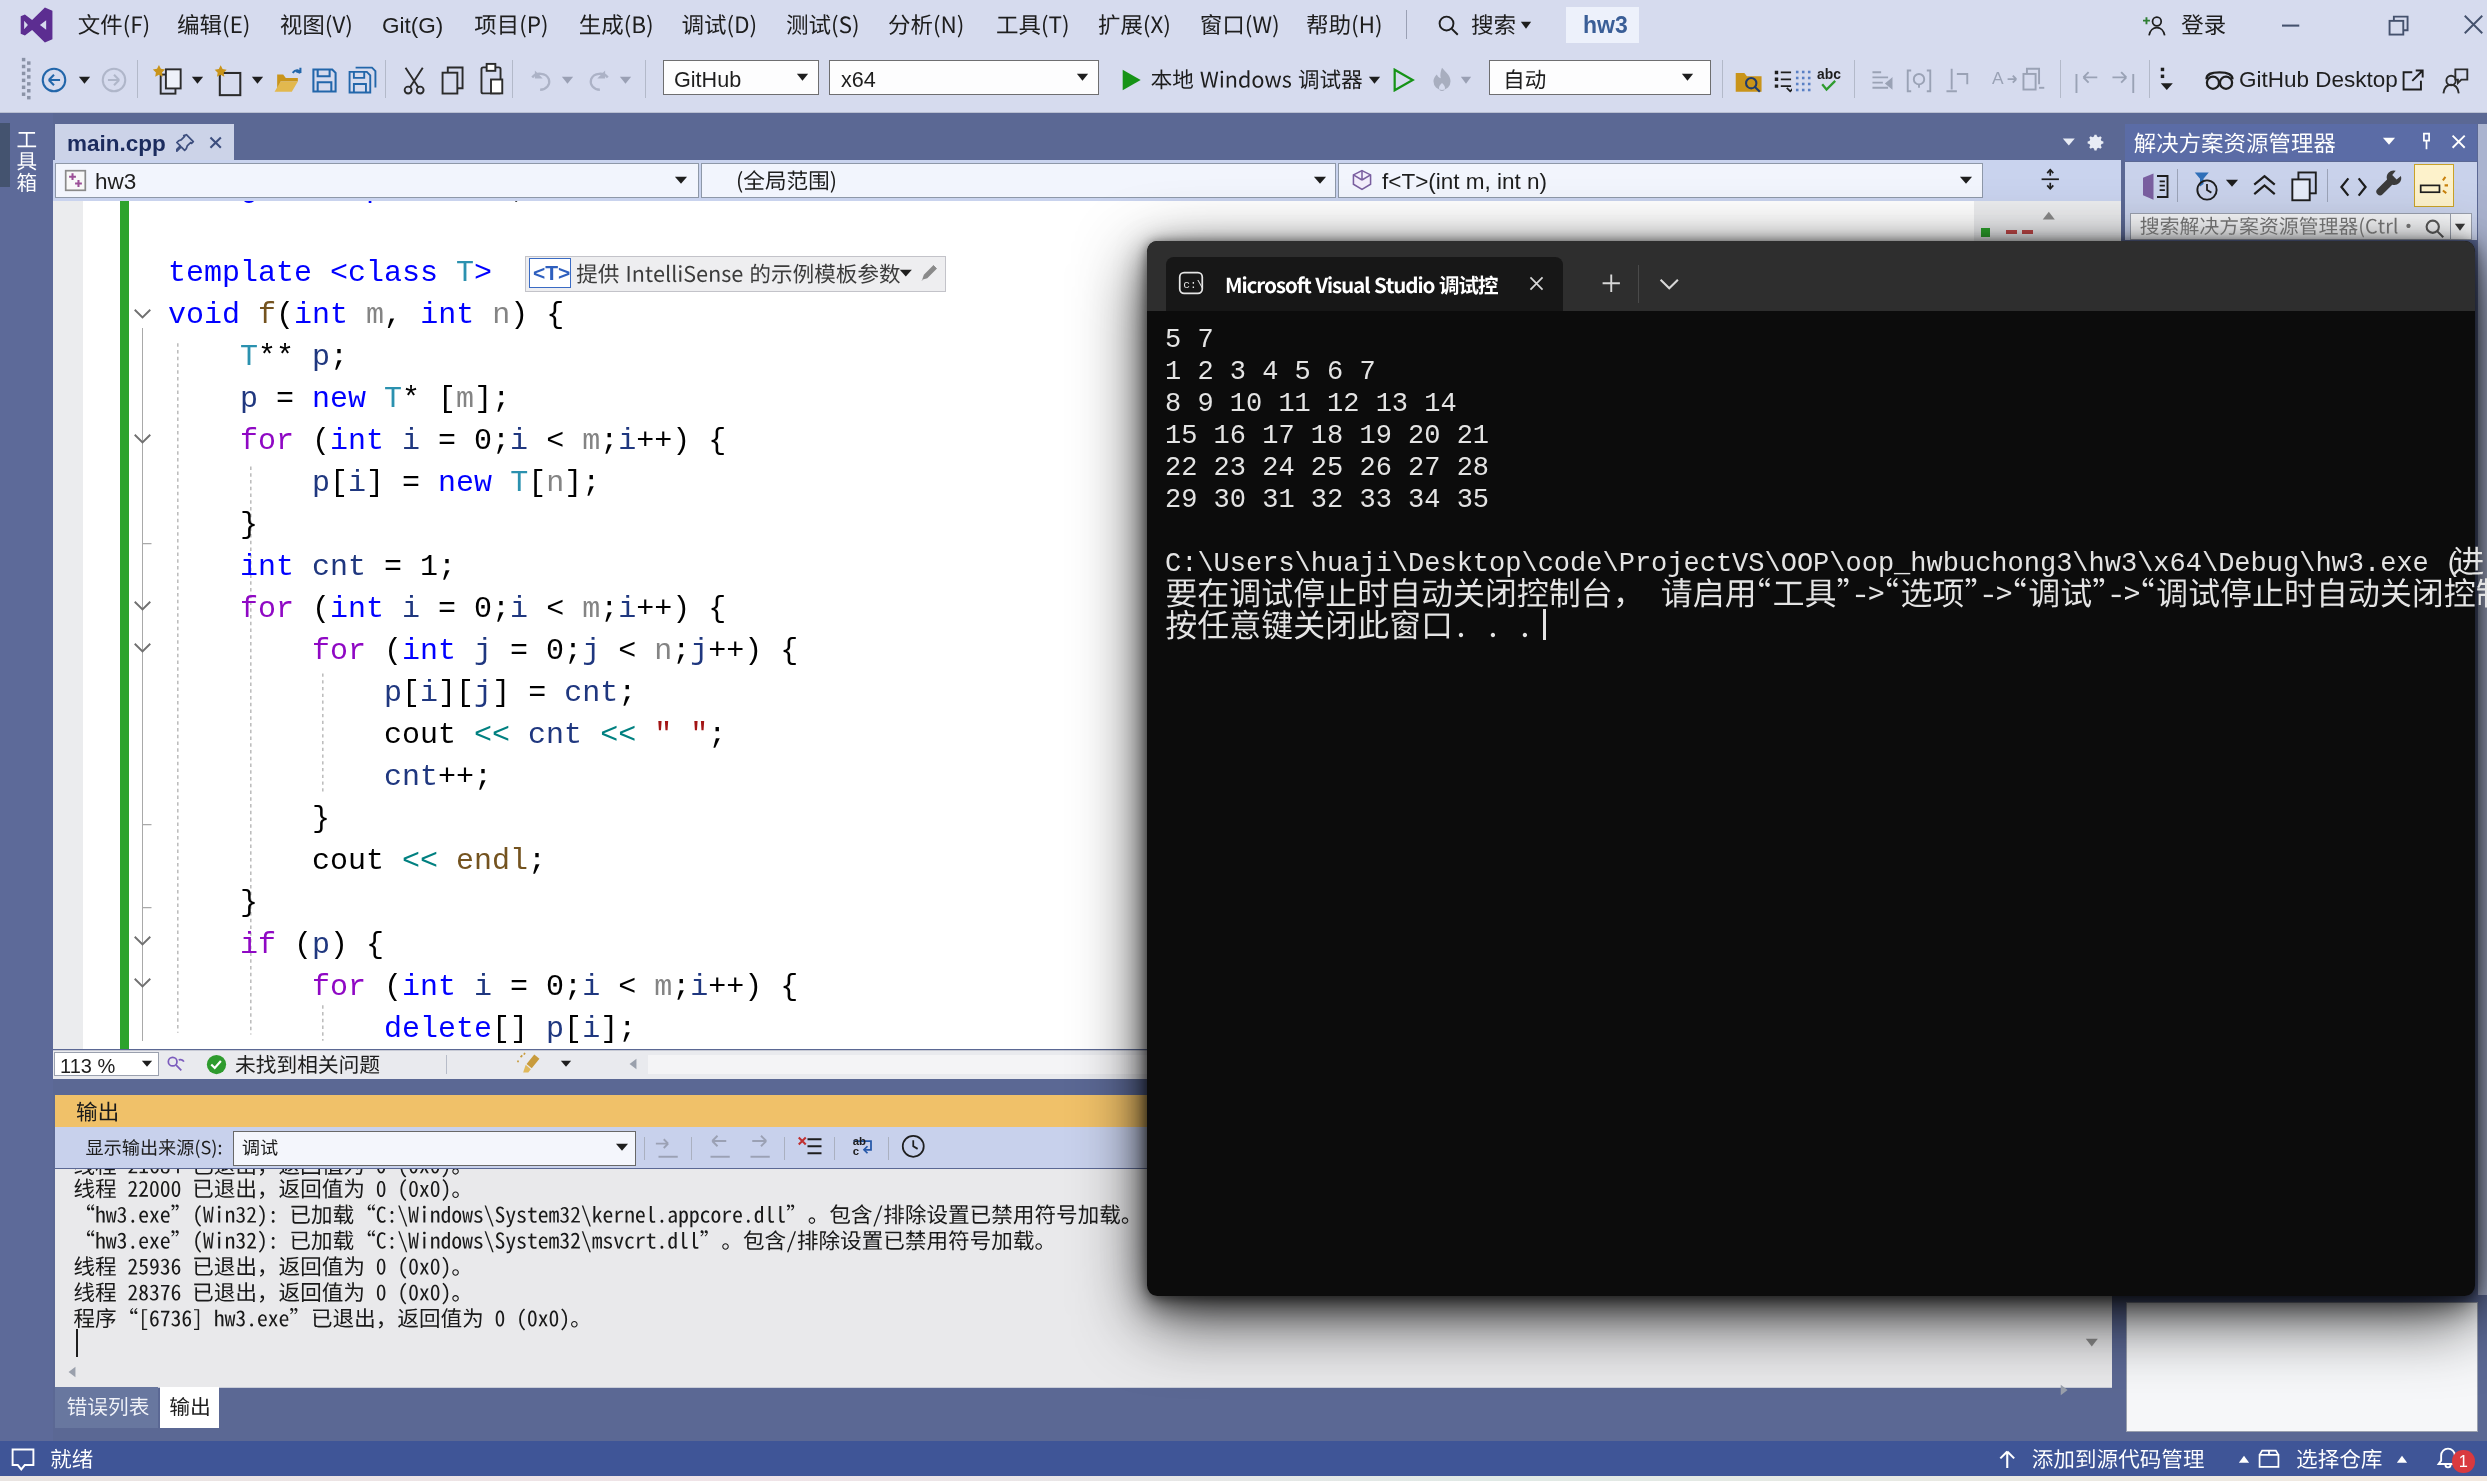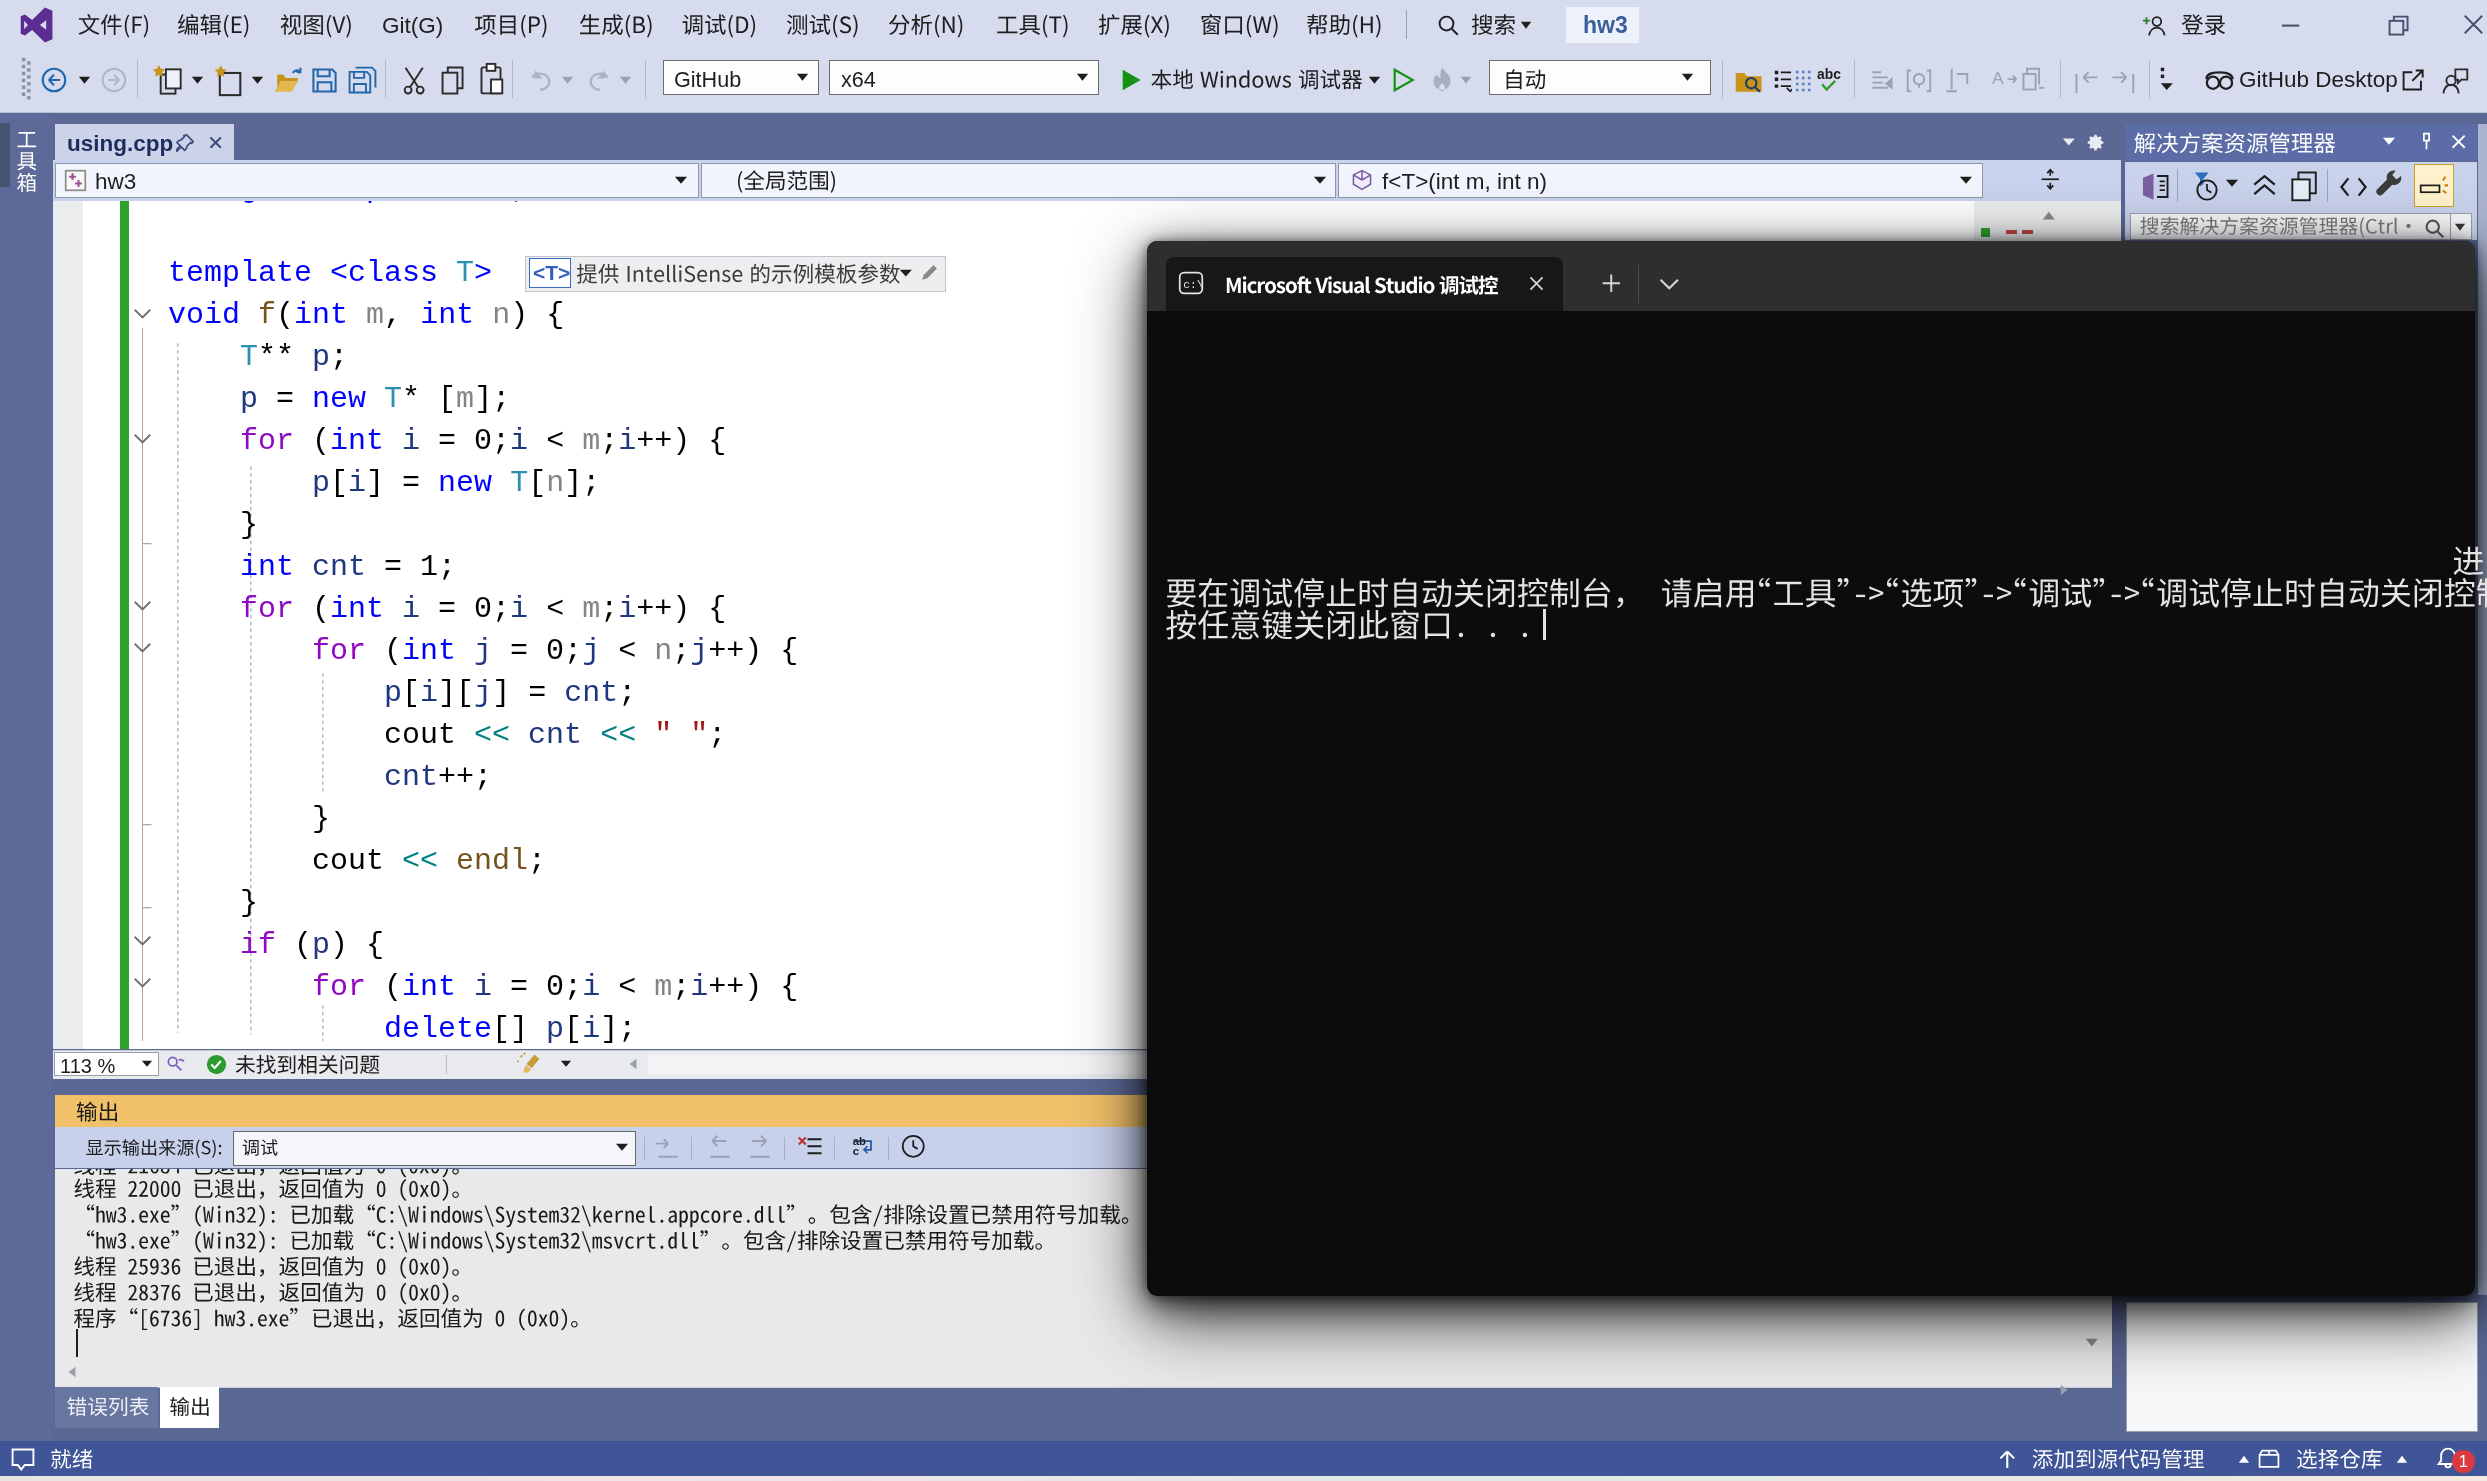--- a/index.html
+++ b/index.html
@@ -6,21 +6,21 @@
 </style></head><body>
 <div id="root">
 <div style="position:absolute;left:0px;top:0px;width:2487px;height:113px;background:#d6dbee;"></div>
     <div style="position:absolute;left:0px;top:112px;width:2487px;height:0.9px;background:#b9bfd2;"></div>
     <div style="position:absolute;left:0px;top:113px;width:2487px;height:1328px;background:#5b6894;"></div>
     <div style="position:absolute;left:0px;top:1441px;width:2487px;height:35px;background:#3f5597;"></div>
     <div style="position:absolute;left:0px;top:1476px;width:2487px;height:5.2px;background:linear-gradient(90deg,#e9e4e1,#f0e3e7 30%,#e0e9e5 60%,#f3e9e0);"></div>
     <div style="position:absolute;left:0px;top:113px;width:53px;height:1328px;background:#5d6a99;"></div>
     <div style="position:absolute;left:0px;top:123px;width:9.5px;height:64px;background:#44536f;"></div>
     <div style="position:absolute;left:55px;top:124px;width:179px;height:36px;background:#ccd3e8;"></div>
-    <div style="position:absolute;left:67px;top:131px;font-family:&quot;Liberation Sans&quot;,sans-serif;font-size:22.5px;color:#1c2c5e;font-weight:bold;white-space:pre;">using.cpp</div>
+    <div style="position:absolute;left:67px;top:131px;font-family:&quot;Liberation Sans&quot;,sans-serif;font-size:22.5px;color:#1c2c5e;font-weight:bold;white-space:pre;">main.cpp</div>
     <svg style="position:absolute;left:176px;top:133px;" width="19" height="19" viewBox="0 0 22 22">
       <g stroke="#3d4e7e" stroke-width="2" fill="none">
         <path d="M12 2l8 8-2 2-1-1-4 4-1 3-2 2-4-4-5 5-1-1 5-5-4-4 2-2 3-1 4-4-1-1z" stroke-linejoin="round"></path>
       </g>
     </svg>
     <svg style="position:absolute;left:207px;top:134px;" width="17.3" height="17.3" viewBox="0 0 20 20">
       <g stroke="#3d4e7e" stroke-width="2.4">
         <path d="M4 4l12 12M16 4L4 16"></path>
       </g>
     </svg>
@@ -607,20 +607,28 @@
       <svg style="position:absolute;left:380px;top:33px" width="19" height="19" viewBox="0 0 22 22">
         <path d="M4 4l14 14M18 4L4 18" stroke="#d8d8d8" stroke-width="2"></path>
       </svg>
       <svg style="position:absolute;left:453px;top:31px" width="22.5" height="22.5" viewBox="0 0 26 26">
         <path d="M13 3v20M3 13h20" stroke="#d8d8d8" stroke-width="2.2"></path>
       </svg>
       <div style="position:absolute;left:491px;top:24px;width:0.9px;height:38px;background:#4a4a4a"></div>
       <svg style="position:absolute;left:511px;top:36px" width="22.5" height="14" viewBox="0 0 26 16">
         <path d="M3 3l10 10L23 3" stroke="#d8d8d8" stroke-width="2.4" fill="none"></path>
       </svg>
+      <div style="position:absolute;left:18px;top:83px;font-family:&quot;Liberation Mono&quot;,monospace;font-size:27px;line-height:32px;color:#e4e4e4;white-space:pre">5 7
+1 2 3 4 5 6 7
+8 9 10 11 12 13 14
+15 16 17 18 19 20 21
+22 23 24 25 26 27 28
+29 30 31 32 33 34 35
+
+C:\Users\huaji\Desktop\code\ProjectVS\OOP\oop_hwbuchong3\hw3\x64\Debug\hw3.exe (</div>
       <div style="position:absolute;left:396px;top:368px;width:2.6px;height:31px;background:#e4e4e4"></div>
     </div>
 <svg style="position:absolute;left:0;top:0;z-index:30;pointer-events:none" width="2487" height="1482" viewBox="0 0 2879 1715">
       <defs>
         <path id="g0" d="M423 823C453 774 485 707 497 666L580 693C566 734 531 799 501 847ZM50 664V590H206C265 438 344 307 447 200C337 108 202 40 36 -7C51 -25 75 -60 83 -78C250 -24 389 48 502 146C615 46 751 -28 915 -73C928 -52 950 -20 967 -4C807 36 671 107 560 201C661 304 738 432 796 590H954V664ZM504 253C410 348 336 462 284 590H711C661 455 592 344 504 253Z"></path>
         <path id="g1" d="M317 341V268H604V-80H679V268H953V341H679V562H909V635H679V828H604V635H470C483 680 494 728 504 775L432 790C409 659 367 530 309 447C327 438 359 420 373 409C400 451 425 504 446 562H604V341ZM268 836C214 685 126 535 32 437C45 420 67 381 75 363C107 397 137 437 167 480V-78H239V597C277 667 311 741 339 815Z"></path>
         <path id="g2" d="M239 -196 295 -171C209 -29 168 141 168 311C168 480 209 649 295 792L239 818C147 668 92 507 92 311C92 114 147 -47 239 -196Z"></path>
         <path id="g3" d="M101 0H193V329H473V407H193V655H523V733H101Z"></path>
         <path id="g4" d="M99 -196C191 -47 246 114 246 311C246 507 191 668 99 818L42 792C128 649 171 480 171 311C171 141 128 -29 42 -171Z"></path>
         <path id="g5" d="M40 54 58 -15C140 18 245 61 346 103L332 163C223 121 114 79 40 54ZM61 423C75 430 98 435 205 450C167 386 132 335 116 316C87 278 66 252 45 248C53 230 64 196 68 182C87 194 118 204 339 255C336 271 333 298 334 317L167 282C238 374 307 486 364 597L303 632C286 593 265 554 245 517L133 505C190 593 246 706 287 815L215 840C179 719 112 587 91 554C71 520 55 496 38 491C46 473 57 438 61 423ZM624 350V202H541V350ZM675 350H746V202H675ZM481 412V-72H541V143H624V-47H675V143H746V-46H797V143H871V-7C871 -14 868 -16 861 -17C854 -17 836 -17 814 -16C822 -32 829 -56 831 -73C867 -73 890 -71 908 -62C926 -52 930 -35 930 -8V413L871 412ZM797 350H871V202H797ZM605 826C621 798 637 762 648 732H414V515C414 361 405 139 314 -21C329 -28 360 -50 372 -63C465 99 482 335 483 498H920V732H729C717 765 697 811 675 846ZM483 668H850V561H483Z"></path>

